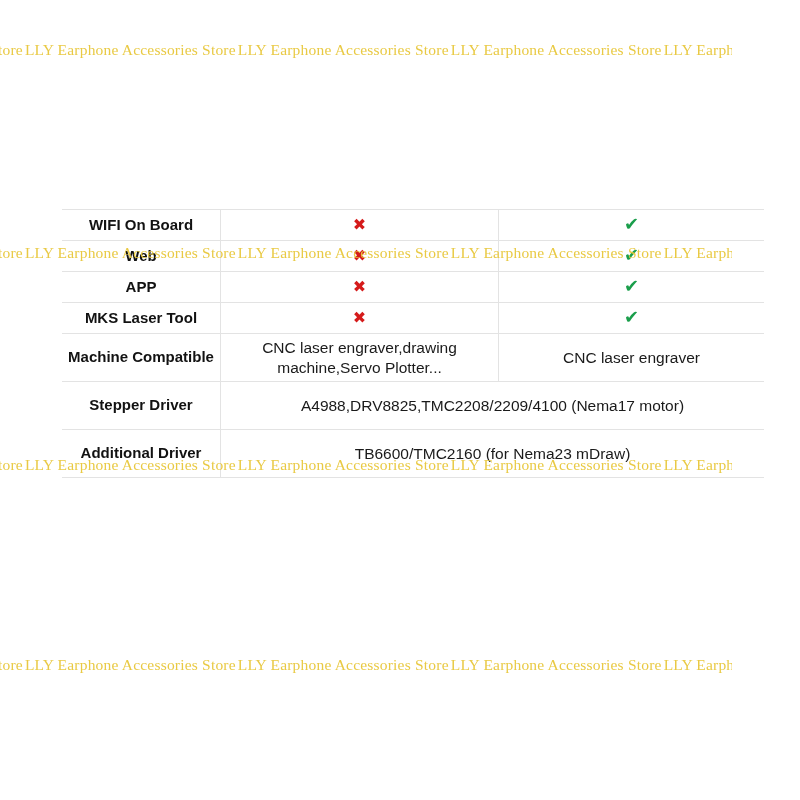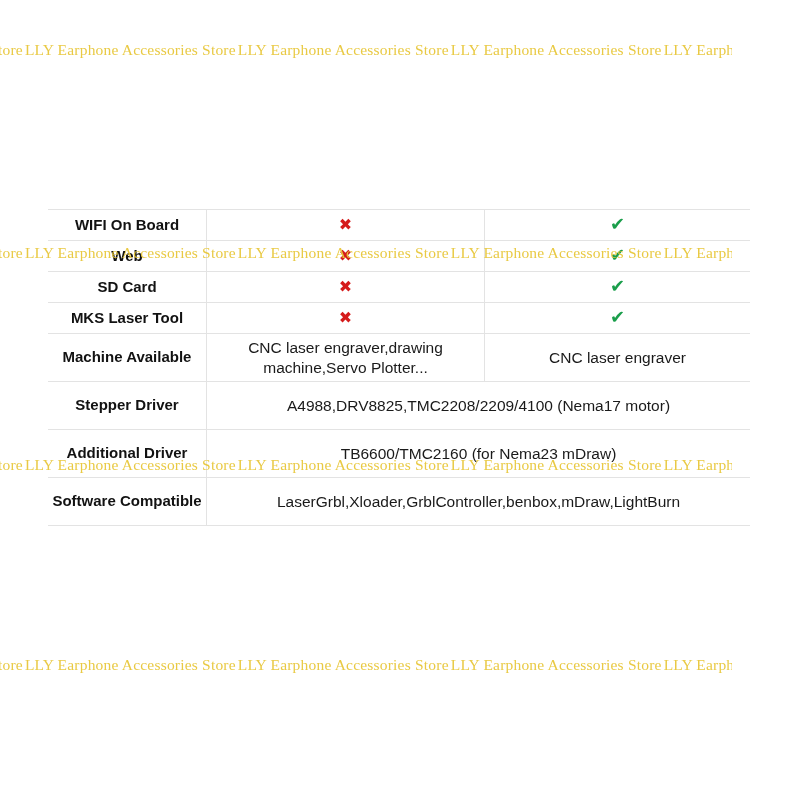--- a/index.html
+++ b/index.html
@@ -38,21 +38,21 @@
     color: #e8c73a;
     opacity: 0.95;
   }
   .watermark-row span {
     padding-right: 2px;
   }
 
   
   #spec-table-wrap {
     position: absolute;
-    left: 48px;
+    left: 62px;
     top: 209px;
     width: 676px;
     z-index: 2;
   }
   table.spec-table {
     border-collapse: collapse;
     width: 676px;
     table-layout: fixed;
   }
   table.spec-table td {
@@ -139,62 +139,58 @@
         <tr class="mark-row">
           <td class="label-cell">Web</td>
           <td class="val-cell col-a">
             <span class="mark cross">✖</span>
           </td>
           <td class="val-cell col-b">
             <span class="mark check">✔</span>
           </td>
         </tr>
 
-
-        <tr class="mark-row">
-          <td class="label-cell">SD Card</td>
-          <td class="val-cell col-a">
-            <span class="mark cross">✖</span>
-          </td>
-          <td class="val-cell col-b">
-            <span class="mark check">✔</span>
-          </td>
-        </tr>
+        <tr class="mark-row">
+          <td class="label-cell">APP</td>
+          <td class="val-cell col-a">
+            <span class="mark cross">✖</span>
+          </td>
+          <td class="val-cell col-b">
+            <span class="mark check">✔</span>
+          </td>
+        </tr>
+
 
         <tr class="mark-row">
           <td class="label-cell">MKS Laser Tool</td>
           <td class="val-cell col-a">
             <span class="mark cross">✖</span>
           </td>
           <td class="val-cell col-b">
             <span class="mark check">✔</span>
           </td>
         </tr>
 
         <tr class="tall-row">
-          <td class="label-cell">Machine Available</td>
+          <td class="label-cell">Machine Compatible</td>
           <td class="val-cell col-a">CNC laser engraver,drawing machine,Servo Plotter...</td>
           <td class="val-cell col-b">CNC laser engraver</td>
         </tr>
 
         <tr class="text-row">
           <td class="label-cell">Stepper Driver</td>
           <td class="val-cell merged" colspan="2">A4988,DRV8825,TMC2208/2209/4100 (Nema17 motor)</td>
         </tr>
 
         <tr class="text-row">
           <td class="label-cell">Additional Driver</td>
           <td class="val-cell merged" colspan="2">TB6600/TMC2160 (for Nema23 mDraw)</td>
         </tr>
 
 
-        <tr class="text-row">
-          <td class="label-cell">Software Compatible</td>
-          <td class="val-cell merged" colspan="2">LaserGrbl,Xloader,GrblController,benbox,mDraw,LightBurn</td>
-        </tr>
 
       </tbody>
     </table>
   </div>
 
   <div id="watermark-layer">
       <div class="watermark-row" style="top: 41px; margin-left: -128px; color: rgb(232, 199, 58);"><span>LLY Earphone Accessories Store</span><span>LLY Earphone Accessories Store</span><span>LLY Earphone Accessories Store</span><span>LLY Earphone Accessories Store</span><span>LLY Earphone Accessories Store</span></div>
       <div class="watermark-row" style="top: 244px; margin-left: -128px; color: rgb(232, 199, 58);"><span>LLY Earphone Accessories Store</span><span>LLY Earphone Accessories Store</span><span>LLY Earphone Accessories Store</span><span>LLY Earphone Accessories Store</span><span>LLY Earphone Accessories Store</span></div>
       <div class="watermark-row" style="top: 456px; margin-left: -128px; color: rgb(232, 199, 58);"><span>LLY Earphone Accessories Store</span><span>LLY Earphone Accessories Store</span><span>LLY Earphone Accessories Store</span><span>LLY Earphone Accessories Store</span><span>LLY Earphone Accessories Store</span></div>
       <div class="watermark-row" style="top: 656px; margin-left: -128px; color: rgb(232, 199, 58);"><span>LLY Earphone Accessories Store</span><span>LLY Earphone Accessories Store</span><span>LLY Earphone Accessories Store</span><span>LLY Earphone Accessories Store</span><span>LLY Earphone Accessories Store</span></div>

